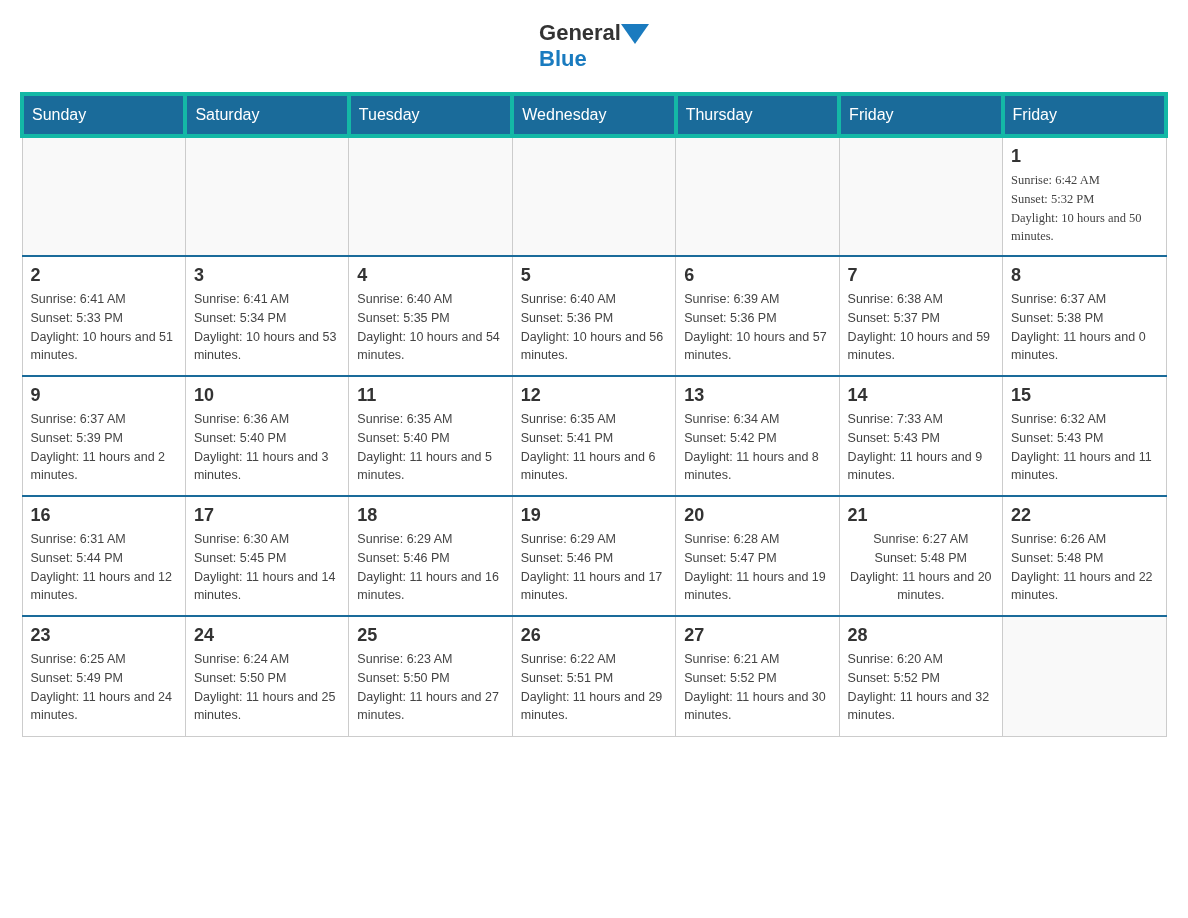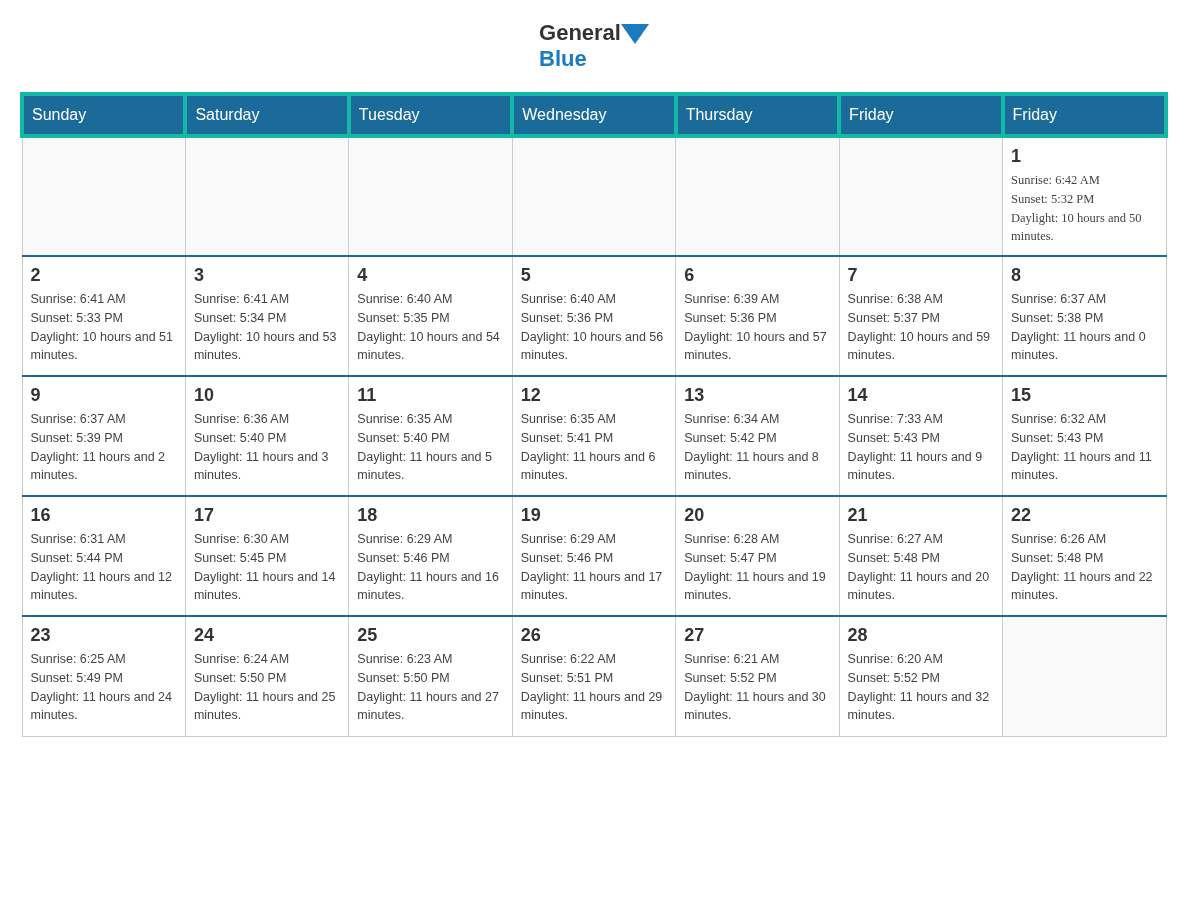--- a/index.html
+++ b/index.html
@@ -253,21 +253,21 @@
 Daylight: 11 hours and 17 minutes.</div>
         </td>
         <td>
           <span class="day-number">20</span>
           <div class="day-info" style="white-space: pre-line;">Sunrise: 6:28 AM
 Sunset: 5:47 PM
 Daylight: 11 hours and 19 minutes.</div>
         </td>
         <td>
           <span class="day-number">21</span>
-          <div class="day-info" style="white-space: pre-line;">Sunrise: 6:27 AM
+          <div class="day-info" style="white-space: pre-line; text-align: center;">Sunrise: 6:27 AM
 Sunset: 5:48 PM
 Daylight: 11 hours and 20 minutes.</div>
         </td>
         <td>
           <span class="day-number">22</span>
           <div class="day-info" style="white-space: pre-line;">Sunrise: 6:26 AM
 Sunset: 5:48 PM
 Daylight: 11 hours and 22 minutes.</div>
         </td>
       </tr>

